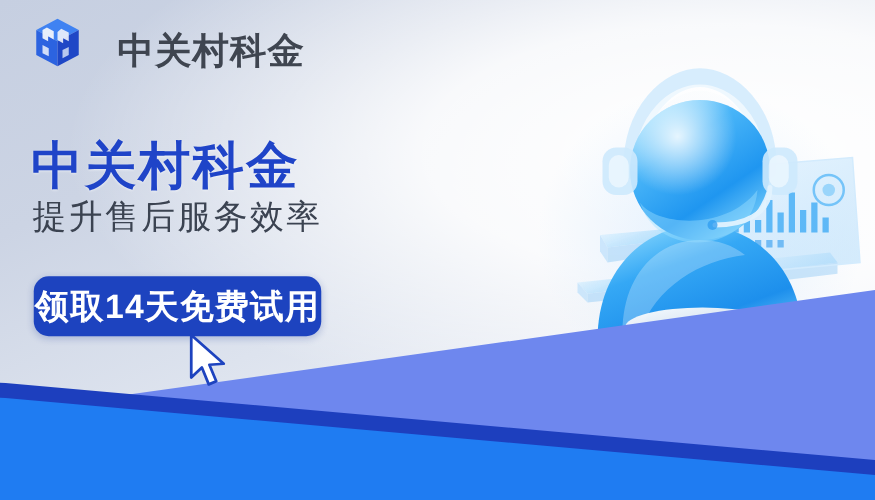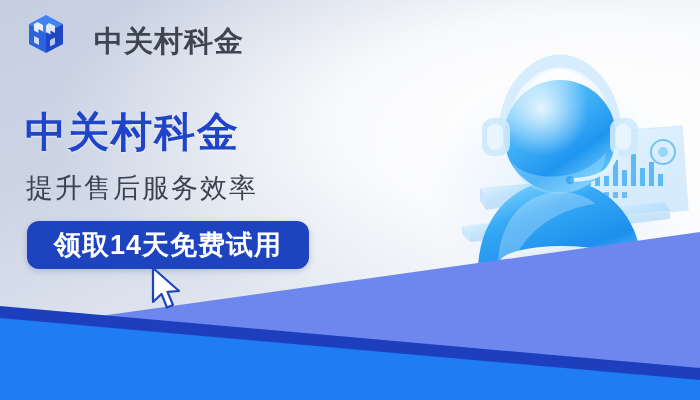--- a/index.html
+++ b/index.html
@@ -76,33 +76,33 @@
     font-weight: 700;
     color: #1f44c8;
     letter-spacing: 2px;
     line-height: 1;
     white-space: nowrap;
     text-shadow: 0 1px 2px rgba(255,255,255,0.55);
   }
   .subhead {
     position: absolute;
     left: 26px;
-    top: 175px;
+    top: 160px;
     font-size: 27px;
     font-weight: 500;
     color: #3b4351;
     letter-spacing: 2px;
     line-height: 1;
     white-space: nowrap;
   }
   .cta-button {
     position: absolute;
     left: 27px;
     top: 221px;
-    width: 282px;
+    width: 230px;
     height: 48px;
     border: none;
     border-radius: 12px;
     background: #1d43bf;
     color: #ffffff;
     font-family: inherit;
     font-size: 27px;
     font-weight: 700;
     letter-spacing: 1px;
     line-height: 48px;

